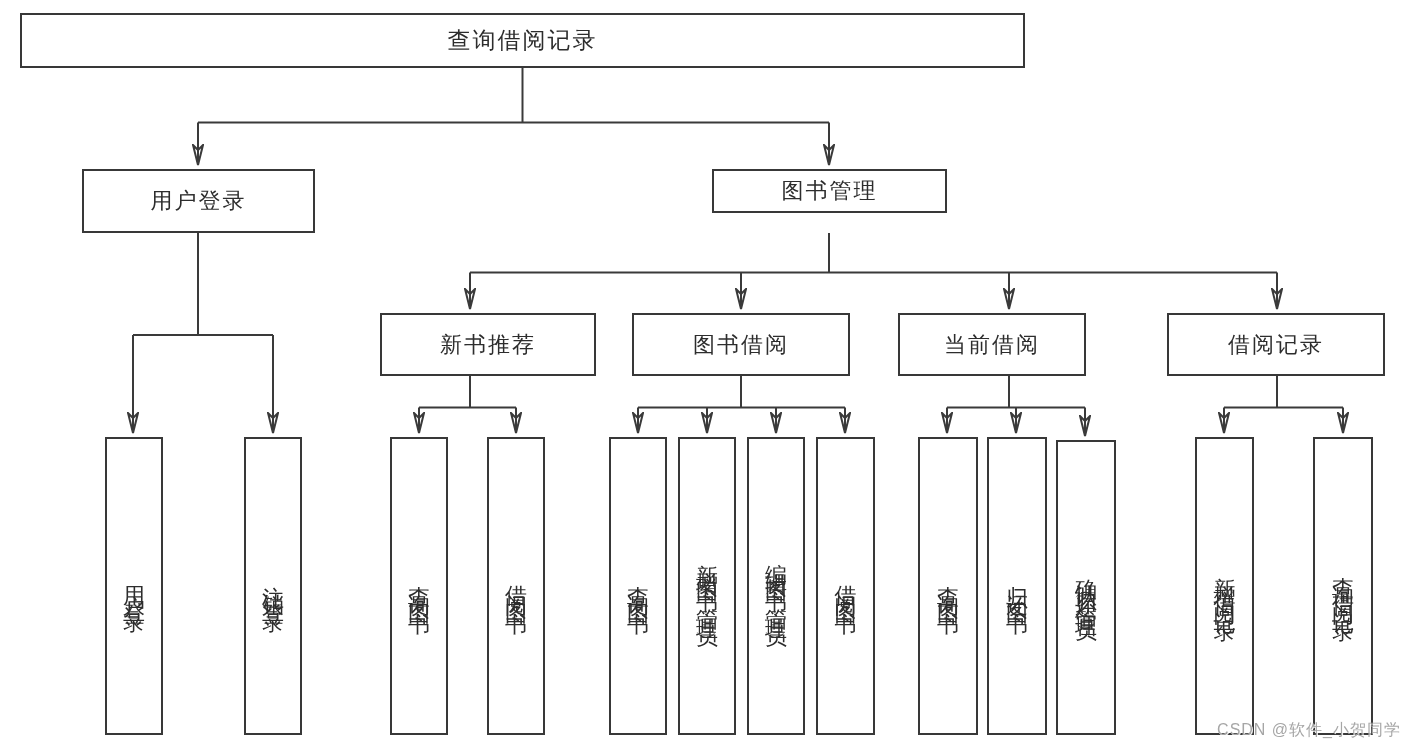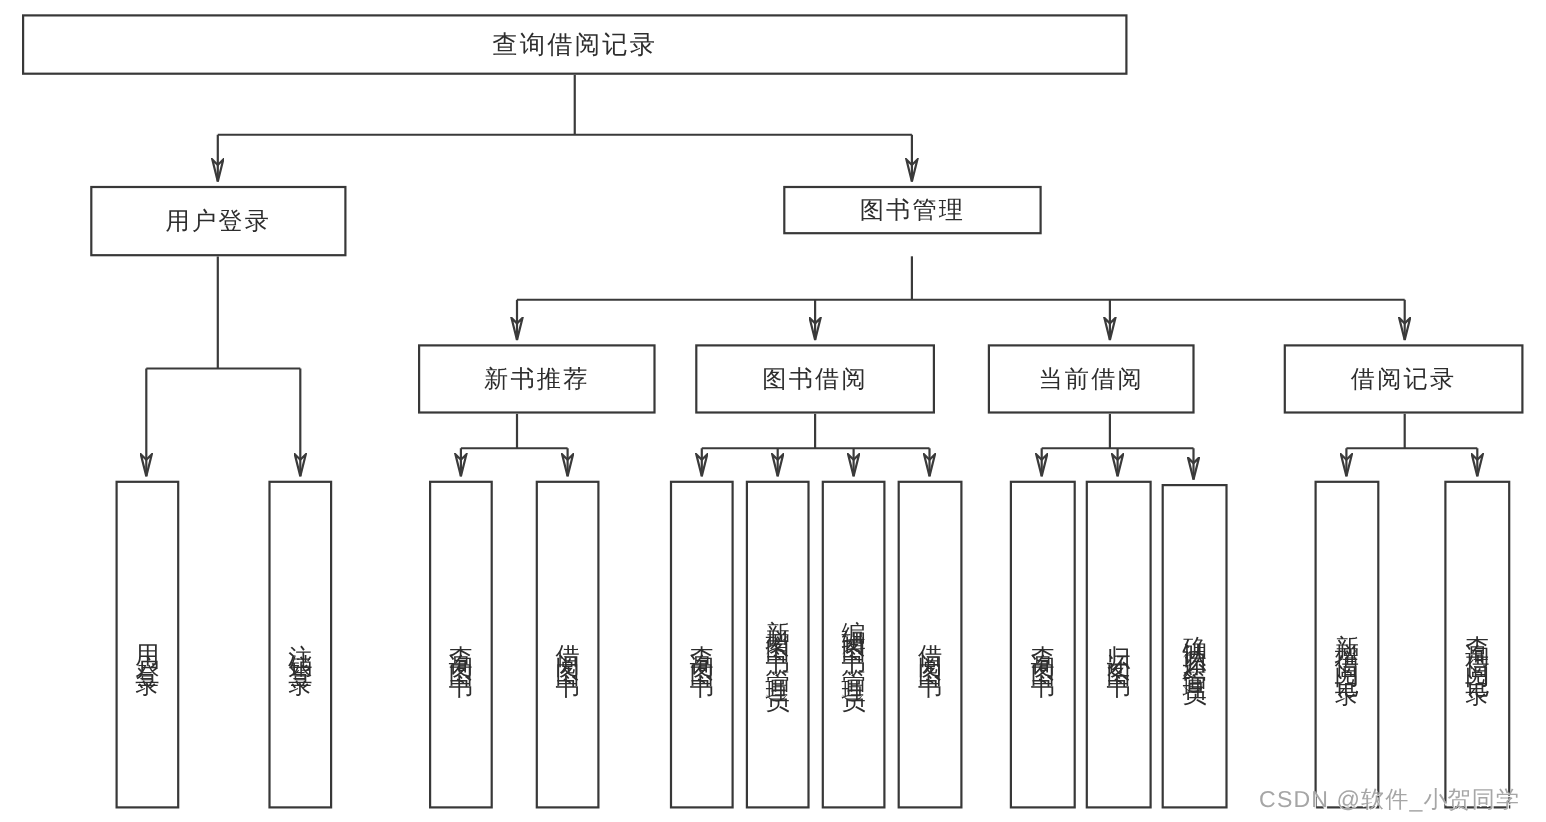--- a/index.html
+++ b/index.html
@@ -34,23 +34,23 @@
   .vtext {
     writing-mode: vertical-rl;
     text-orientation: mixed;
     font-size: 22px;
     letter-spacing: 9px;
     line-height: 1;
     white-space: nowrap;
   }
   .watermark {
     position: absolute;
-    right: 23px;
+    right: 4px;
     bottom: 6px;
-    font-size: 21px;
+    font-size: 16px;
     color: var(--watermark);
     letter-spacing: 1px;
     text-shadow: 1px 1px 0 rgba(255,255,255,0.9);
     z-index: 5;
   }
 </style>
 </head>
 <body>
 
 <svg id="wires" viewBox="0 0 1405 747" xmlns="http://www.w3.org/2000/svg">

